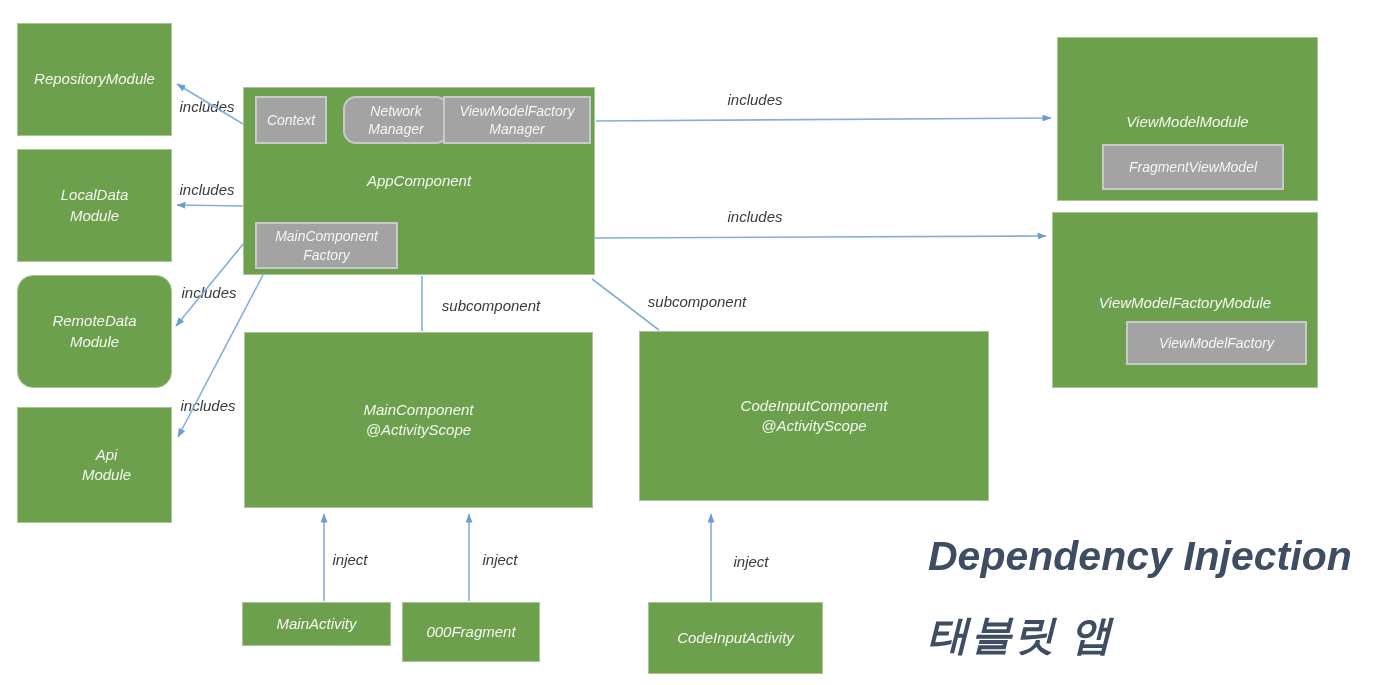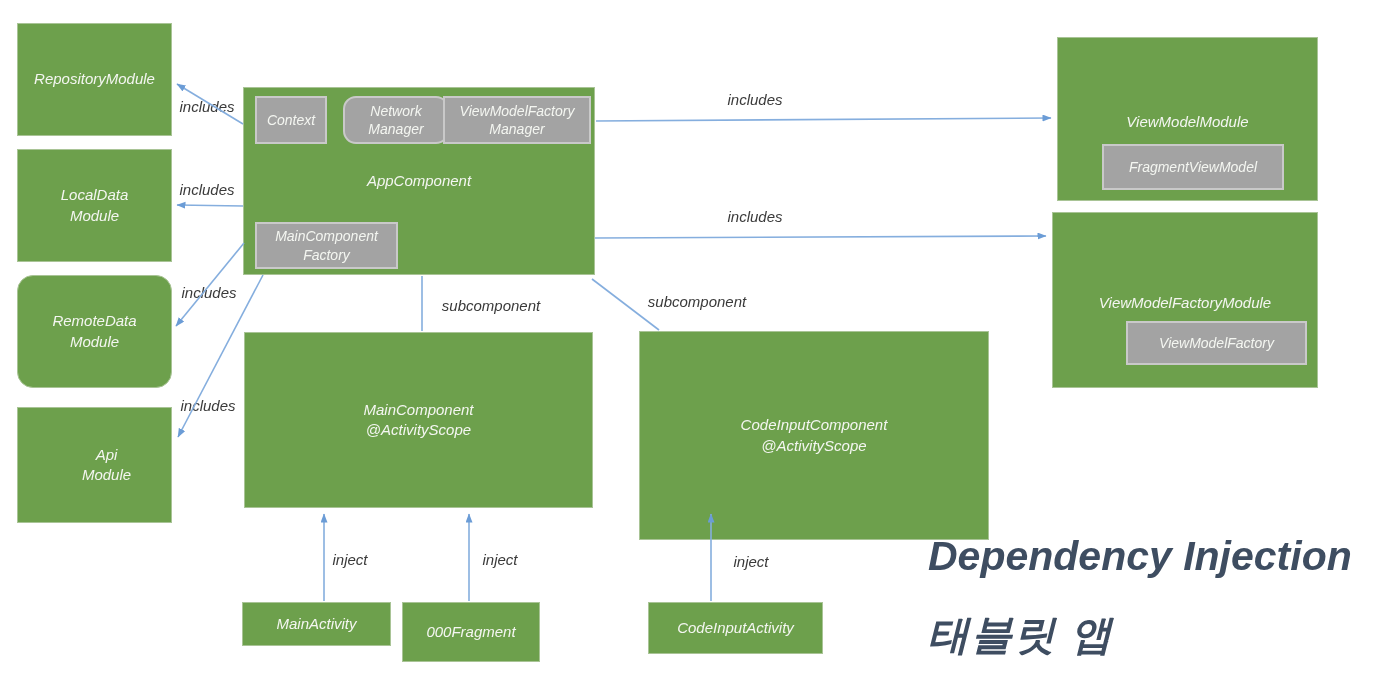--- a/index.html
+++ b/index.html
@@ -80,32 +80,32 @@
     <div class="inner gray" style="left:11px;top:134px;width:143px;height:47px;">
       <span class="glabel">MainComponent
 Factory</span>
     </div>
   </div>
 
   <div class="node green" style="left:244px;top:332px;width:349px;height:176px;">
     <span class="nlabel">MainComponent
 @ActivityScope</span>
   </div>
-  <div class="node green" style="left:639px;top:331px;width:350px;height:209px;">
+  <div class="node green" style="left:639px;top:331px;width:350px;height:170px;">
     <span class="nlabel">CodeInputComponent
 @ActivityScope</span>
   </div>
 
   <div class="node green" style="left:242px;top:602px;width:149px;height:44px;">
     <span class="nlabel">MainActivity</span>
   </div>
   <div class="node green" style="left:402px;top:602px;width:138px;height:60px;">
     <span class="nlabel">000Fragment</span>
   </div>
-  <div class="node green" style="left:648px;top:602px;width:175px;height:52px;justify-content:center;">
+  <div class="node green" style="left:648px;top:602px;width:175px;height:72px;justify-content:center;">
     <span class="nlabel">CodeInputActivity</span>
   </div>
 
   <div class="node green" style="left:1057px;top:37px;width:261px;height:164px;align-items:flex-start;">
     <span class="nlabel" style="position:absolute;left:0;right:0;top:74px;">ViewModelModule</span>
     <div class="inner gray" style="left:44px;top:100px;width:182px;height:46px;margin-top:6px;">
       <span class="glabel">FragmentViewModel</span>
     </div>
   </div>
   <div class="node green" style="left:1052px;top:212px;width:266px;height:176px;align-items:flex-start;">

